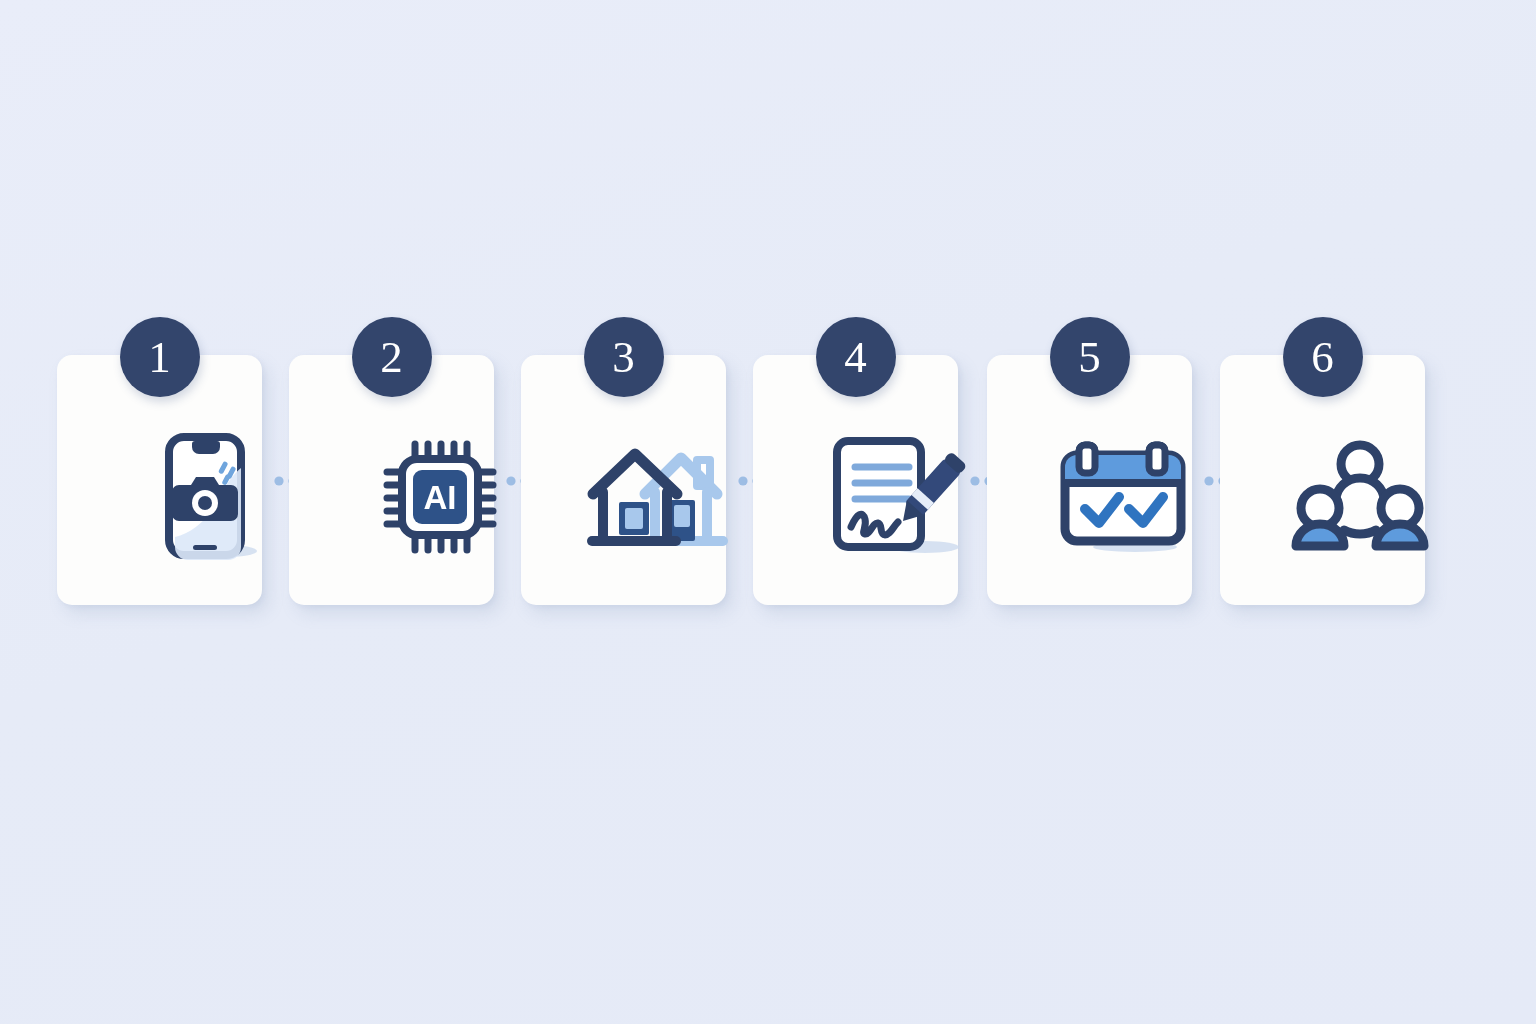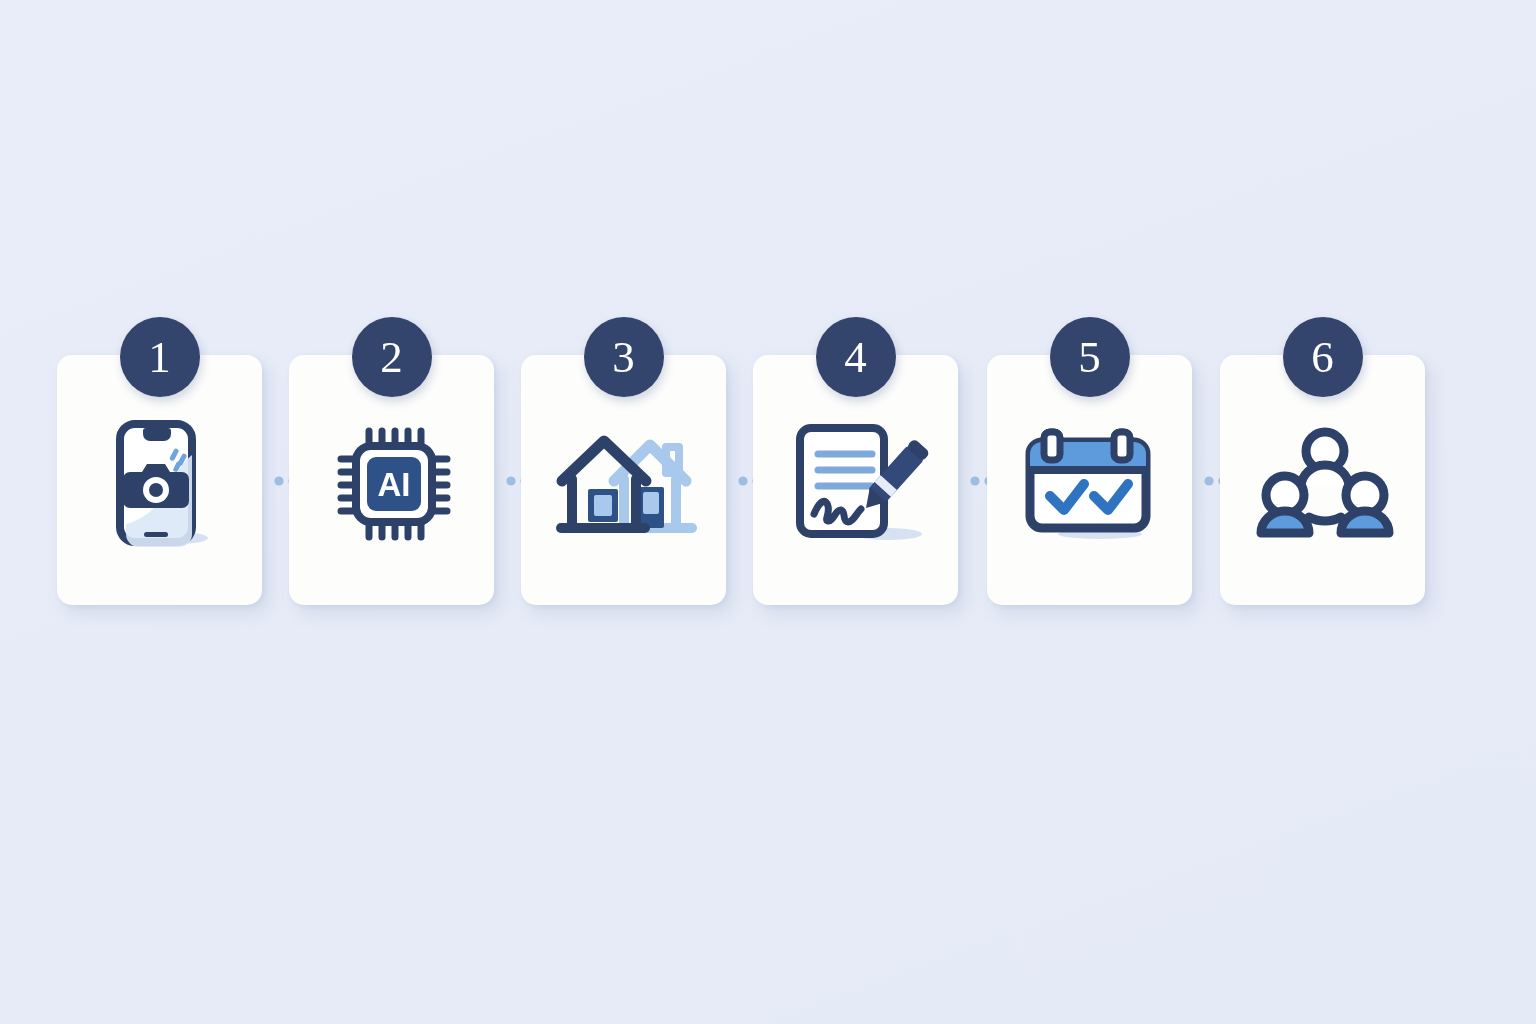--- a/index.html
+++ b/index.html
@@ -63,26 +63,26 @@
     font-size: 45px;
     line-height: 1;
     font-weight: 400;
     font-family: "Liberation Serif", serif;
     box-shadow: 2px 5px 10px rgba(60, 80, 130, 0.22);
     letter-spacing: 0;
   }
   .icon-wrap {
     position: absolute;
     left: 0;
-    top: 4px;
+    top: 17px;
     width: 210px;
     height: 250px;
     display: flex;
     align-items: center;
-    justify-content: center;
+    justify-content: flex-end;
   }
   .icon-wrap svg { display: block; overflow: visible; }
 
   
   .connector {
     position: absolute;
     top: 112px;
     width: 70px;
     height: 28px;
   }

